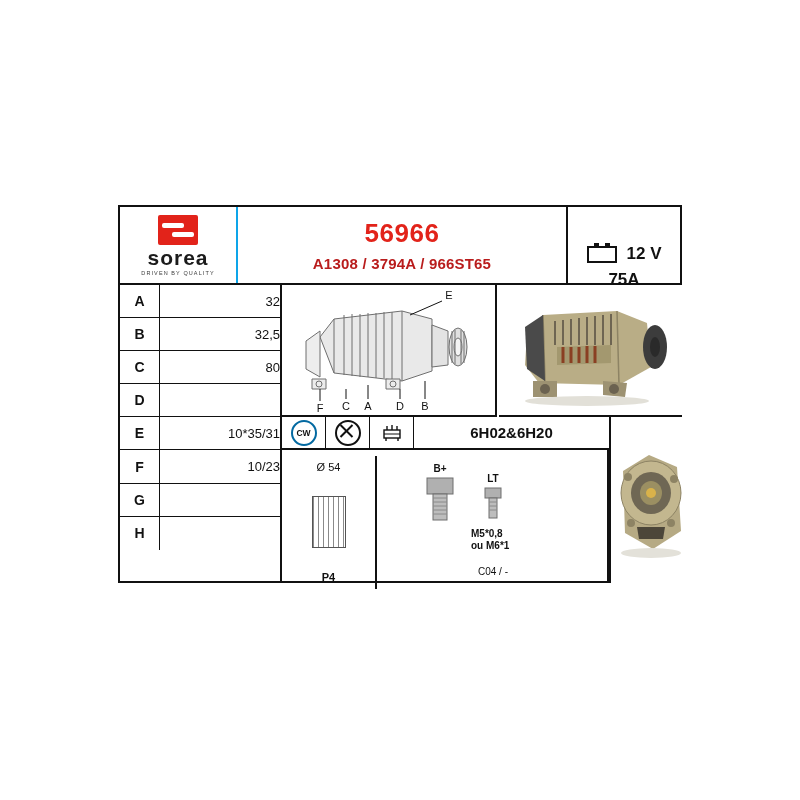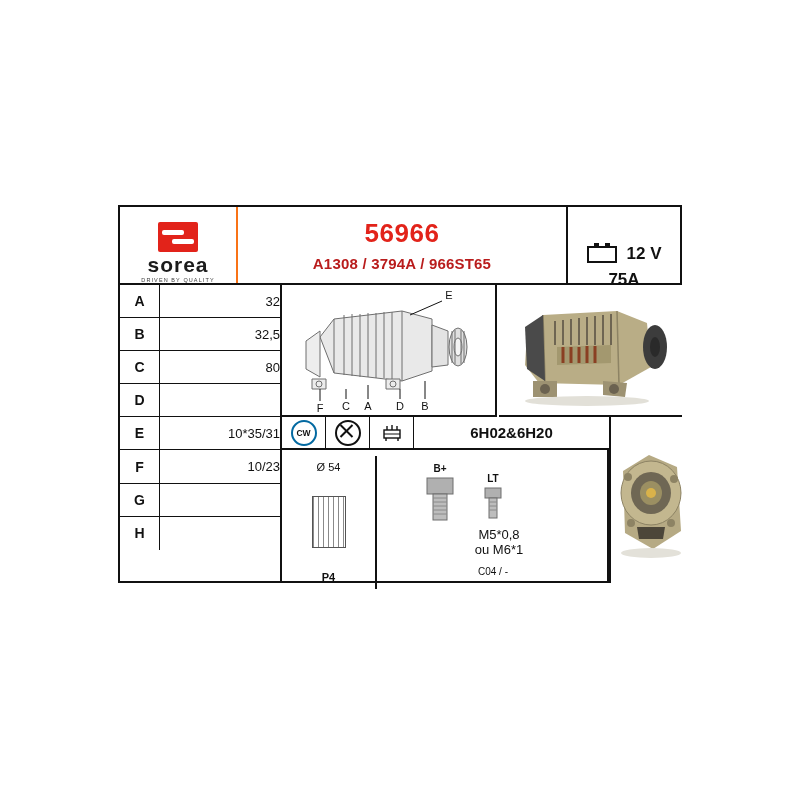--- a/index.html
+++ b/index.html
@@ -27,26 +27,26 @@
     position: absolute;
     left: 0; top: 0;
     width: 100%;
     height: 78px;
     box-sizing: border-box;
     border-bottom: 2px solid #111;
     display: flex;
   }
   .logo-cell {
     width: 118px;
-    border-right: 2px solid #f97316;
+    border-right: 2px solid #0ea5e9;
     box-sizing: border-box;
     display: flex;
     flex-direction: column;
     align-items: center;
-    justify-content: flex-end;
+    justify-content: center;
     padding-top: 0;
   }
   .logo-s {
     width: 40px; height: 30px;
     background: #e2231a;
     position: relative;
     margin-bottom: 2px;
     border-radius: 2px;
   }
   .logo-s::before, .logo-s::after {
@@ -269,24 +269,24 @@
   .bolt-foot {
     position: absolute;
     bottom: 6px;
     left: 0; right: 0;
     text-align: center;
     font-size: 10px;
     color: #111;
   }
   .thread-text {
     position: absolute;
-    font-size: 13px;
-    color: #111;
-    text-align: center;
+    font-size: 10px;
+    color: #111;
     line-height: 1.15;
+    font-weight: bold;
   }
 
   
   .photo-top {
     position: absolute;
     left: 379px; top: 78px;
     width: 183px; height: 132px;
     border-bottom: 2px solid #111;
     box-sizing: border-box;
     background: #fff;

